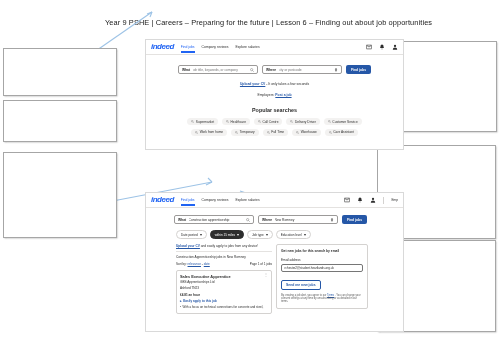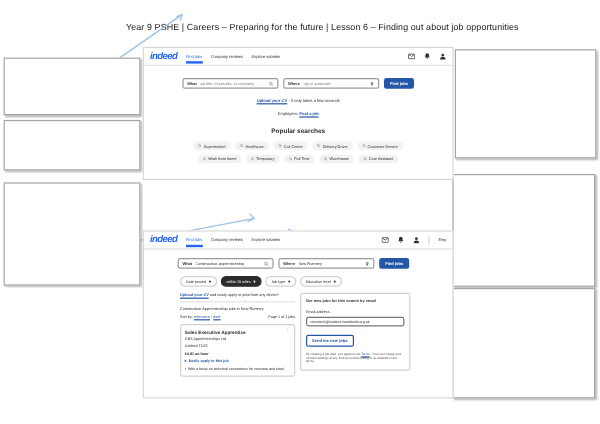--- a/index.html
+++ b/index.html
@@ -45,20 +45,21 @@
   
   .connector { position: absolute; overflow: visible; pointer-events: none; }
 
   
   .shot {
     position: absolute;
     background: #ffffff;
     border: 1px solid #d9d9d9;
     box-sizing: border-box;
     overflow: hidden;
+    margin-left: 26px;
   }
   #shot-top    { left: 119px; top: 39px;  width: 259px; height: 111px; }
   #shot-bottom { left: 119px; top: 192px; width: 259px; height: 140px; }
 
   
   .ind-header {
     position: relative;
     height: 15px;
     border-bottom: 1px solid #e4e2e0;
     display: flex;

